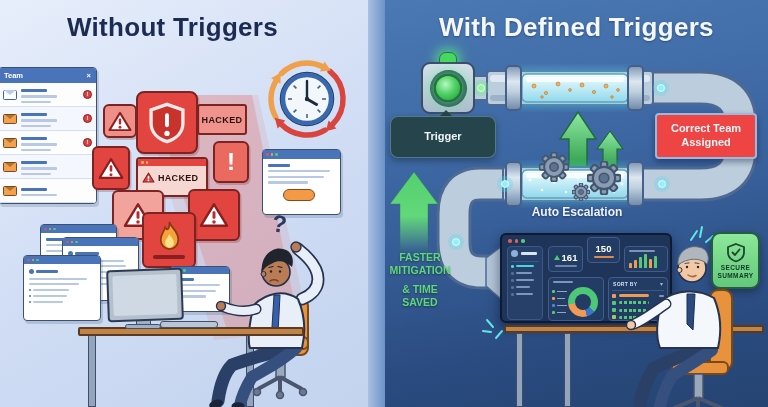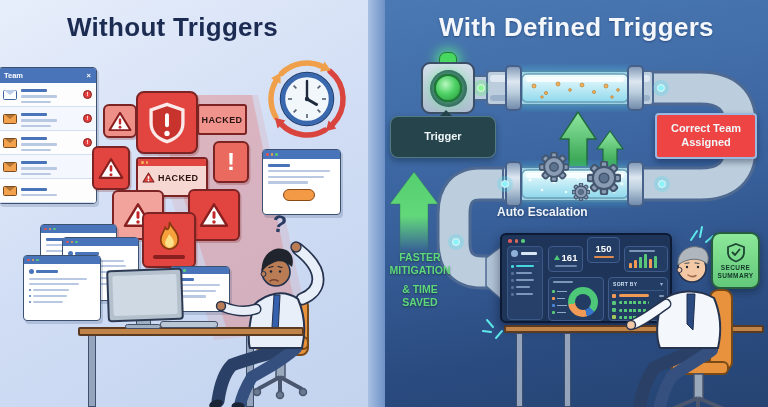--- a/index.html
+++ b/index.html
@@ -490,21 +490,21 @@
       </div>
   </div>
   <div class="a" style="left:441px;top:112px;width:10px;height:10px;background:#26444c;transform:rotate(45deg)"></div>
   <div class="a rlabel" style="left:390px;top:116px;width:106px;height:42px;background:#26444c;border:1px solid rgba(140,190,200,.45);border-radius:8px;font-size:11px;box-shadow:0 3px 6px rgba(5,20,30,.35)">
     <span>Trigger</span>
   </div>
   <div class="a rlabel" style="left:655px;top:113px;width:102px;height:46px;background:#ef4444;border:2px solid #9ab8e0;border-radius:4px;font-size:11px;box-shadow:0 3px 6px rgba(5,15,40,.4)">
     <span>Correct Team</span>
     <span>Assigned</span>
   </div>
-  <div class="a" style="left:497px;top:205px;width:160px;text-align:left;color:#eef4fa;font-size:12px;font-weight:700;text-shadow:0 1px 2px rgba(10,25,55,.5)">Auto Escalation</div>
+  <div class="a" style="left:497px;top:205px;width:160px;text-align:center;color:#eef4fa;font-size:12px;font-weight:700;text-shadow:0 1px 2px rgba(10,25,55,.5)">Auto Escalation</div>
   <div class="a green-txt" style="left:376px;top:251px;width:88px;font-size:10.5px">
     <div>FASTER</div>
     <div>MITIGATION</div>
     <div style="height:7px"></div>
     <div>&amp; TIME</div>
     <div>SAVED</div>
   </div>
 
   <div class="a dash" style="left:500px;top:233px;width:172px;height:90px">
     <div style="position:absolute;left:6px;top:4px;display:flex;gap:3px">

